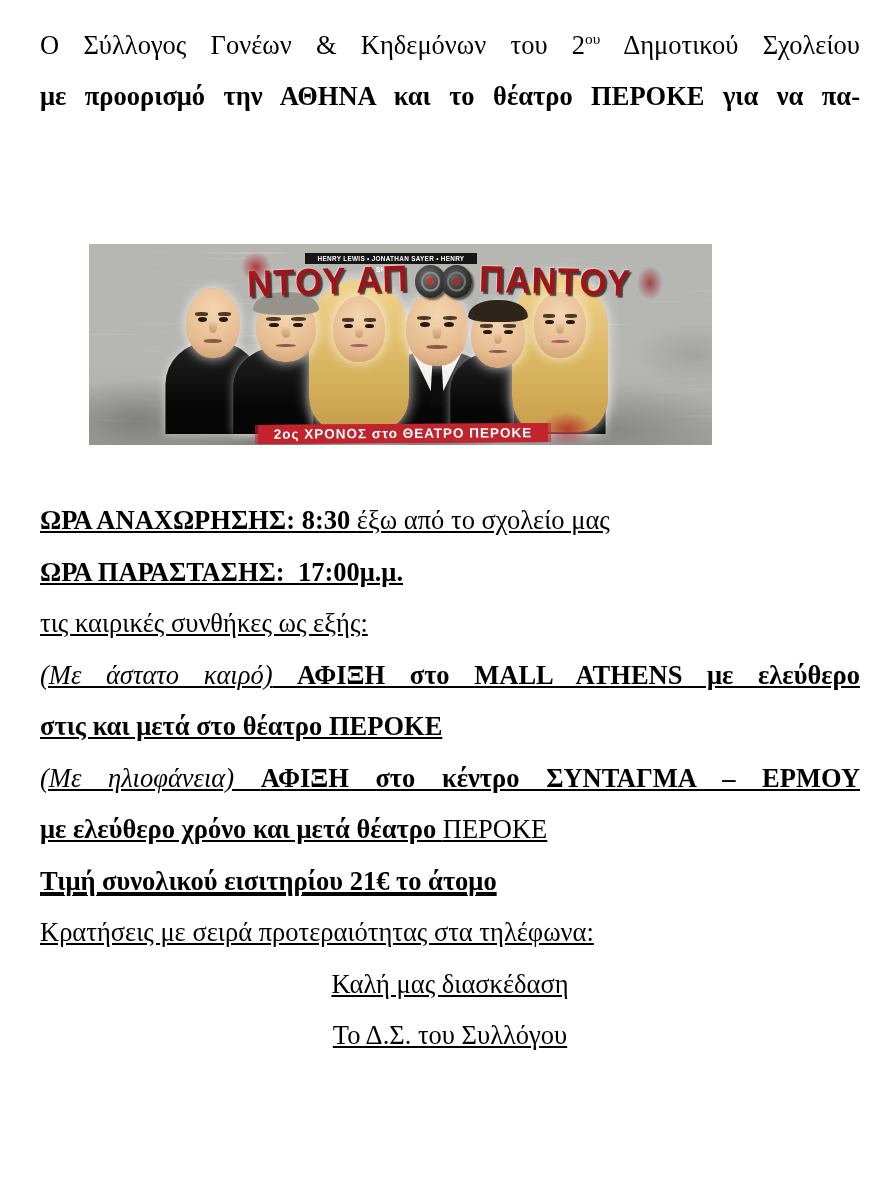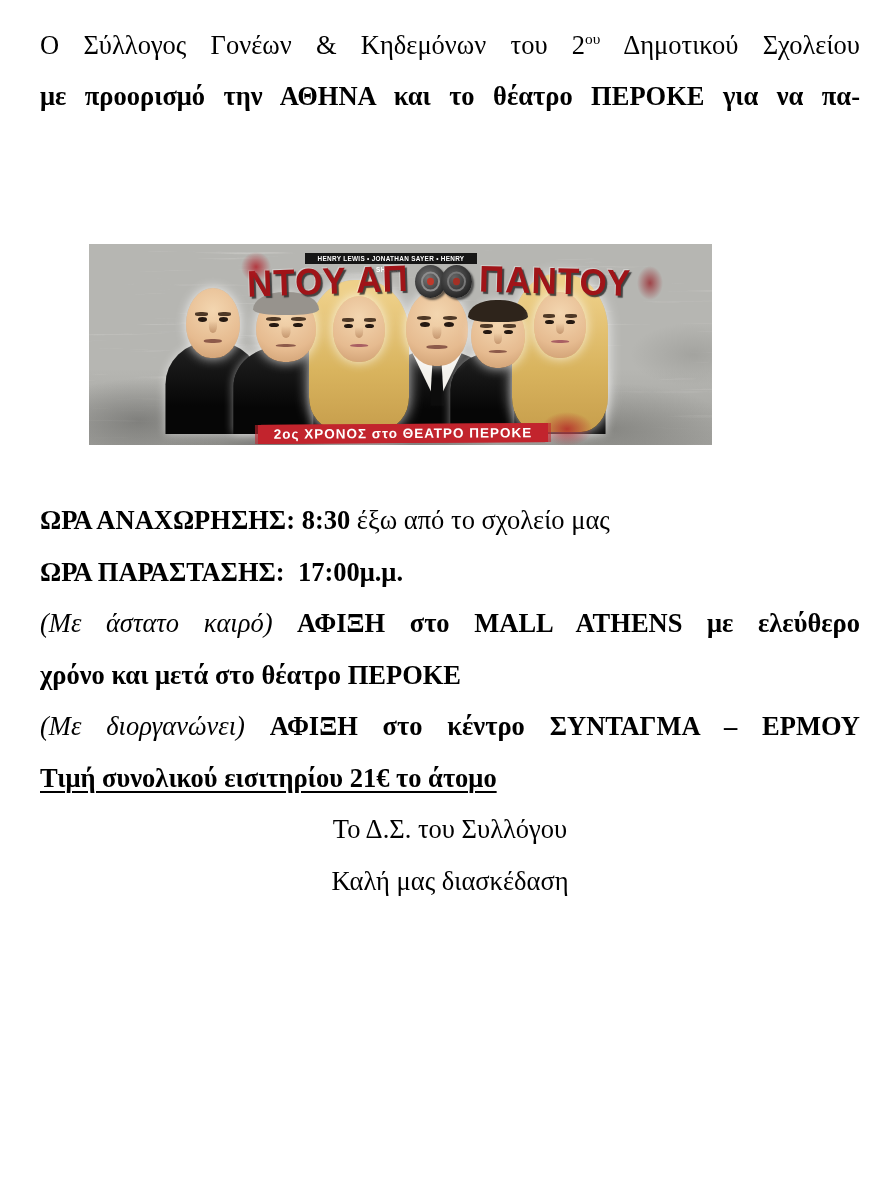--- a/index.html
+++ b/index.html
@@ -9,21 +9,21 @@
     font-family:"Liberation Serif","DejaVu Serif",serif;
     color:#000;
     position:relative;
     overflow:hidden;
   }
   .page { position:relative; width:863px; height:1186px; background:#fff; }
 
   
   .textcol { position:absolute; left:40px; width:820px; }
   #intro { top:20px; }
-  #body-text { top:495px; }
+  #body-text { top:495px;text-decoration:underline; }
   .line {
     height:51px; line-height:51px;
     font-size:26.5px;
     overflow:hidden;
     white-space:normal;
   }
   #body-text .line { height:51.5px; line-height:51.5px; }
   .line.justify { text-align:justify; text-align-last:justify; }
   .line.left   { text-align:left; }
   .line.center { text-align:center; }
@@ -262,21 +262,24 @@
     </div>
     <div class="banner">2ος ΧΡΟΝΟΣ στο ΘΕΑΤΡΟ ΠΕΡΟΚΕ</div>
     <div class="splash s1"></div>
     <div class="splash s2"></div>
     <div class="splash s3"></div>
   </div>
 
   <div id="body-text" class="textcol">
       <div class="line left"><span class="b">ΩΡΑ ΑΝΑΧΩΡΗΣΗΣ: 8:30 </span><span>έξω από το σχολείο μας</span></div>
       <div class="line left"><span class="b">ΩΡΑ ΠΑΡΑΣΤΑΣΗΣ:&nbsp; 17:00μ.μ.</span></div>
+      <div class="line left"><span>τις καιρικές συνθήκες ως εξής:</span></div>
       <div class="line justify"><span class="i">(Με άστατο καιρό)</span><span> </span><span class="b">ΑΦΙΞΗ στο MALL ATHENS με ελεύθερο</span></div>
-      <div class="line left"><span class="b">χρόνο και μετά στο θέατρο ΠΕΡΟΚΕ</span></div>
-      <div class="line justify"><span class="i">(Με διοργανώνει)</span><span> </span><span class="b">ΑΦΙΞΗ στο κέντρο ΣΥΝΤΑΓΜΑ – ΕΡΜΟΥ</span></div>
+      <div class="line left"><span class="b">στις και μετά στο θέατρο ΠΕΡΟΚΕ</span></div>
+      <div class="line justify"><span class="i">(Με ηλιοφάνεια)</span><span> </span><span class="b">ΑΦΙΞΗ στο κέντρο ΣΥΝΤΑΓΜΑ – ΕΡΜΟΥ</span></div>
+      <div class="line left"><span class="b">με ελεύθερο χρόνο και μετά θέατρο </span><span>ΠΕΡΟΚΕ</span></div>
       <div class="line left"><span class="b u">Τιμή συνολικού εισιτηρίου 21€ το άτομο</span></div>
+      <div class="line left"><span>Κρατήσεις με σειρά προτεραιότητας στα τηλέφωνα:</span></div>
+      <div class="line center"><span>Καλή μας διασκέδαση</span></div>
       <div class="line center"><span>Το Δ.Σ. του Συλλόγου</span></div>
-      <div class="line center"><span>Καλή μας διασκέδαση</span></div>
     </div>
 
 </div>
 
 </body></html>

